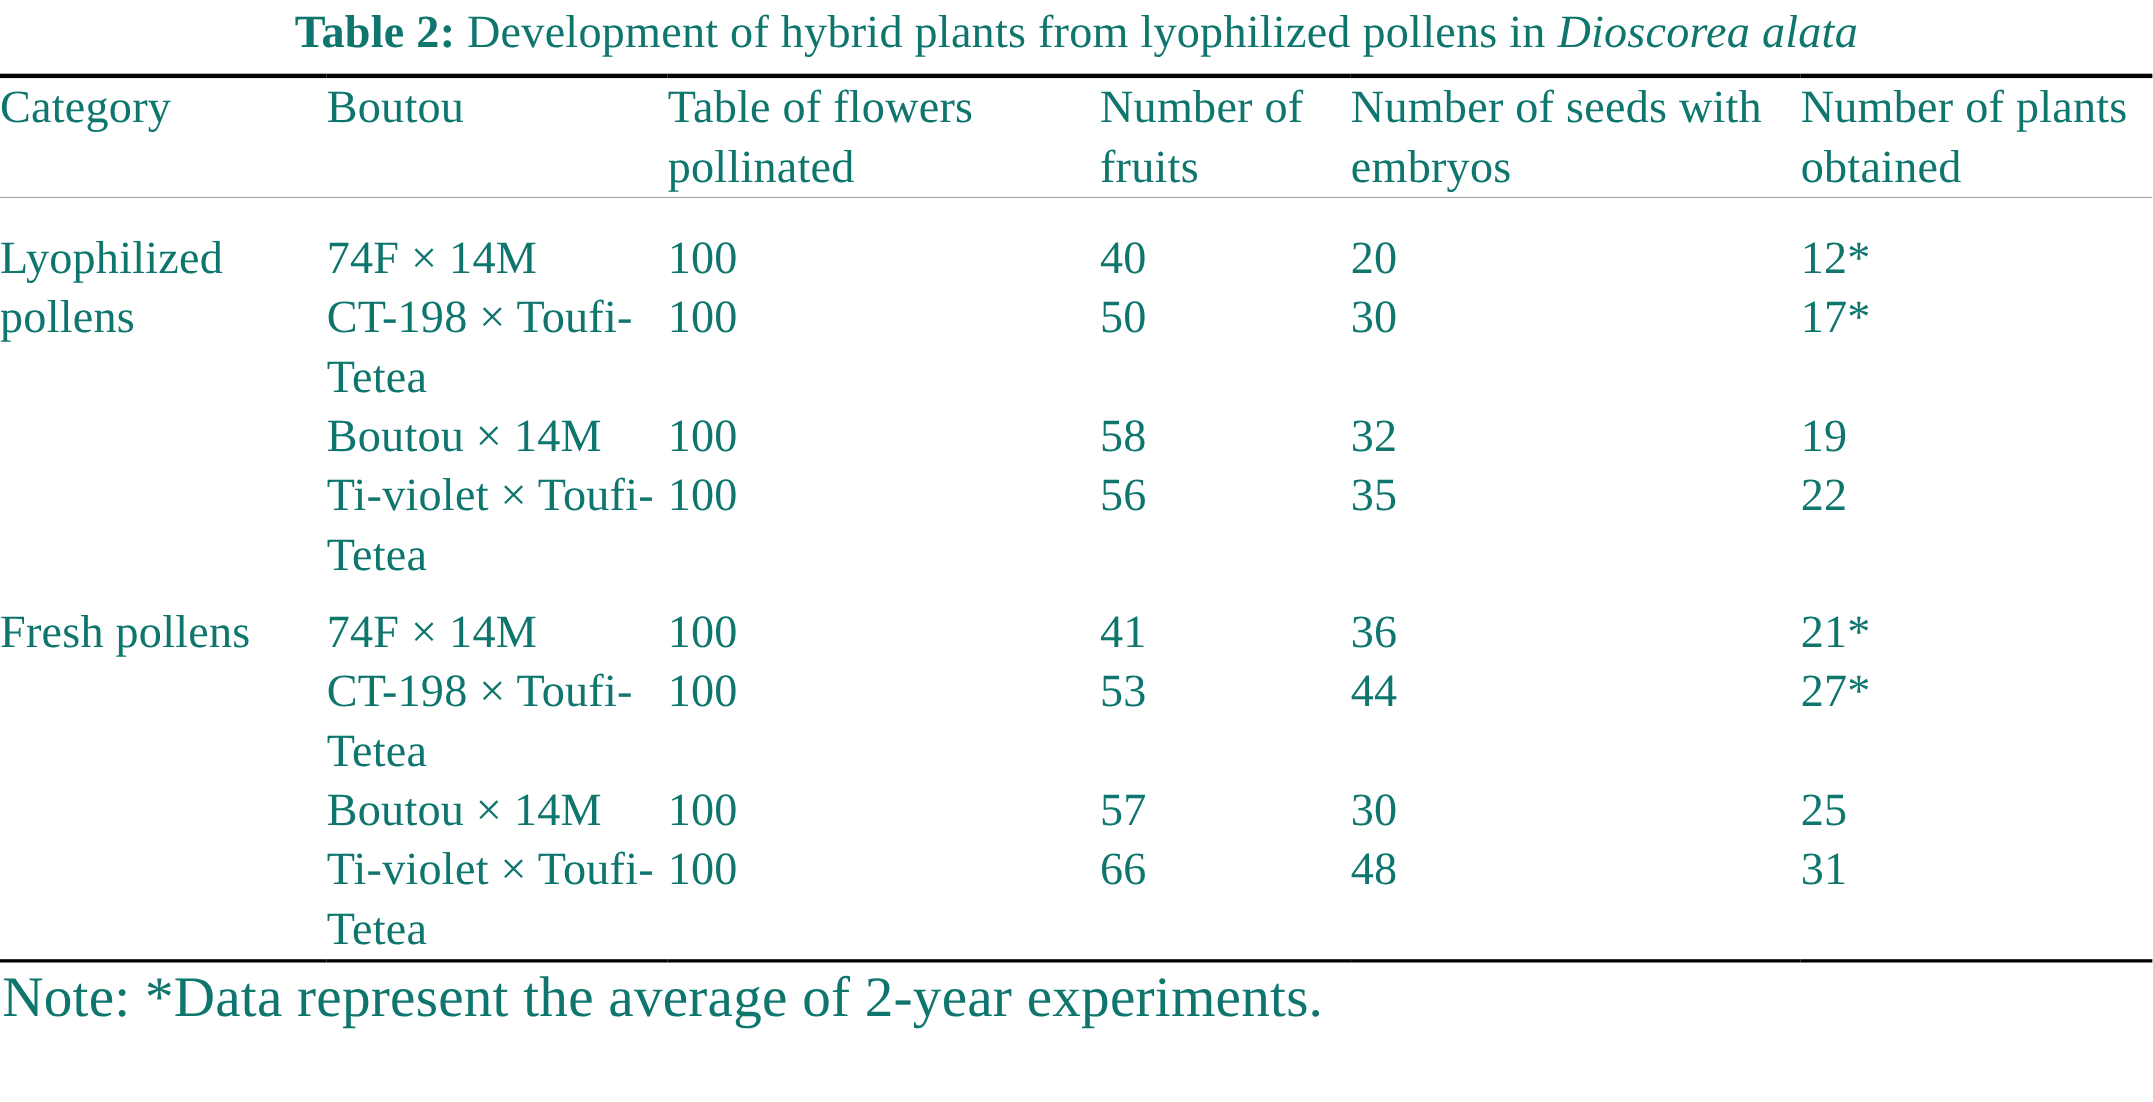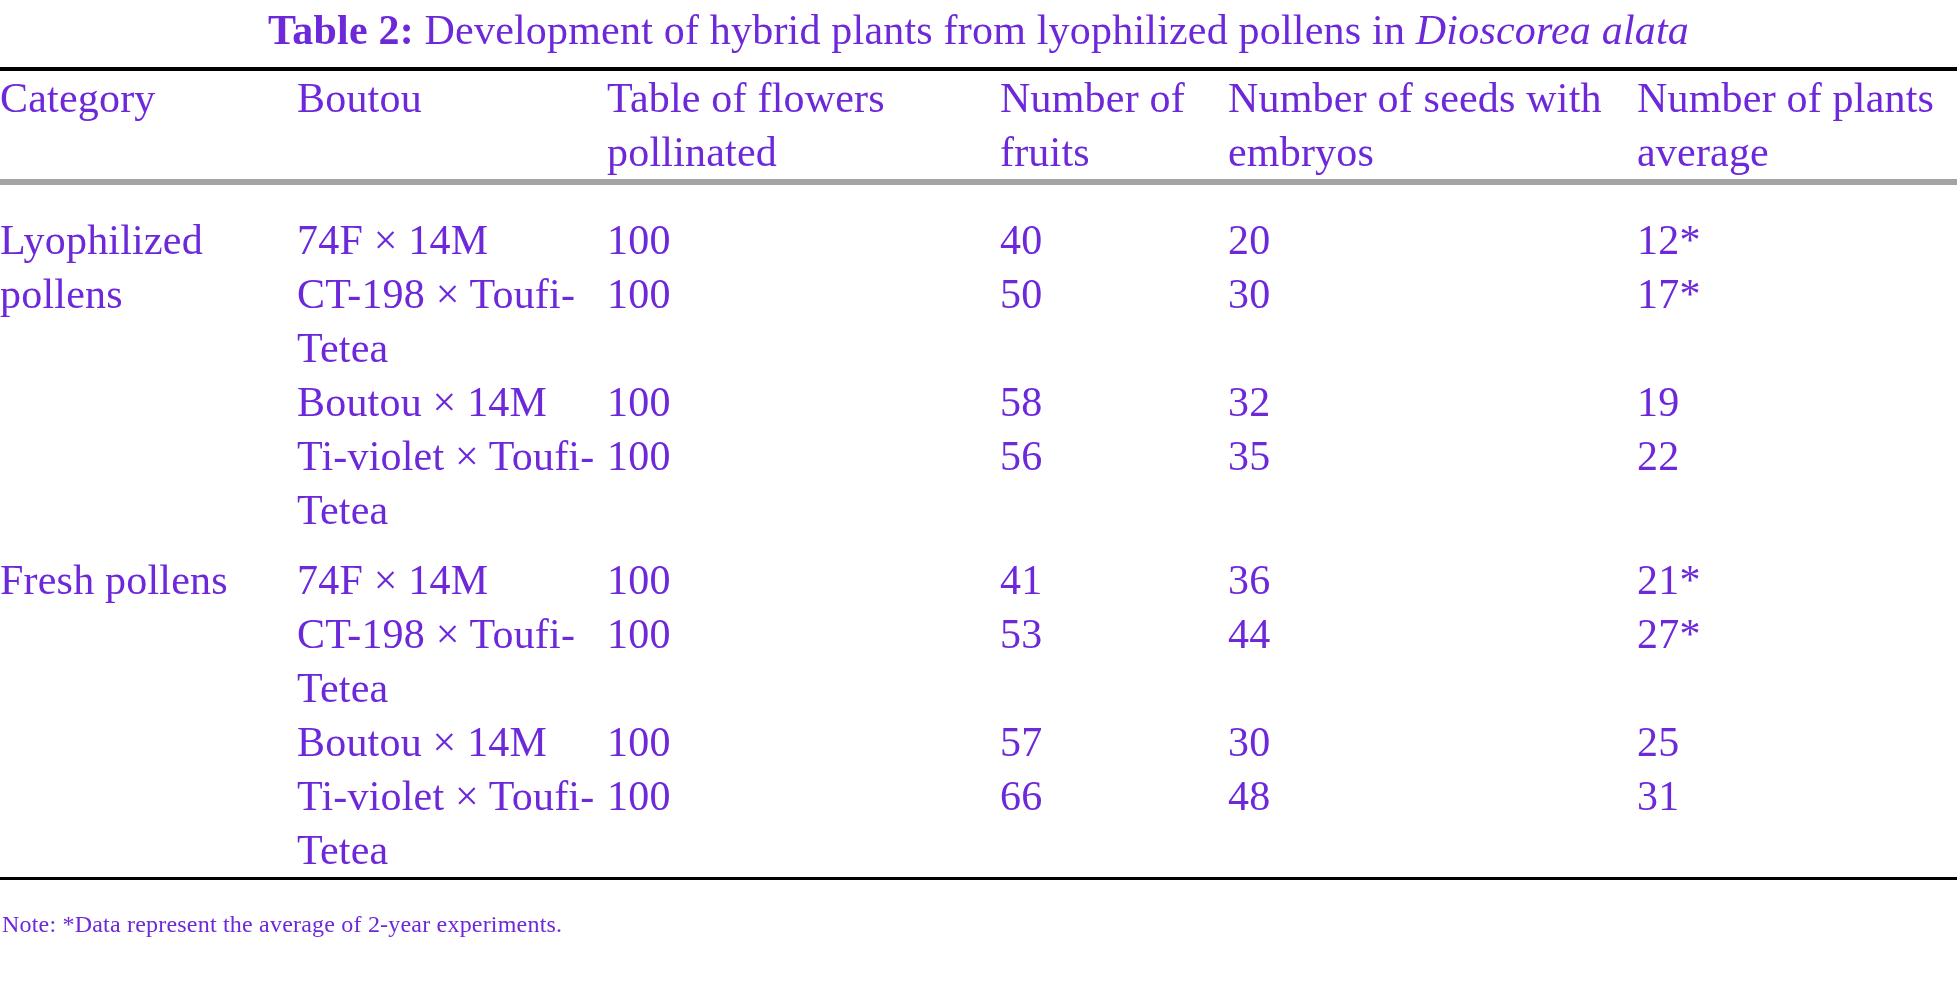--- a/index.html
+++ b/index.html
@@ -2,21 +2,21 @@
 <html><head>
 <meta charset="utf-8">
 <style>
   * { margin: 0; padding: 0; box-sizing: border-box; }
   html, body { background: #ffffff; }
   .page {
     position: relative;
     width: 1957px;
     height: 1002px;
     background: #ffffff;
-    color: #6d28d9;
+    color: #0f766e;
     font-family: "Liberation Serif", "DejaVu Serif", serif;
     overflow: hidden;
   }
   .caption {
     text-align: center;
     font-size: 42px;
     line-height: 56px;
     letter-spacing: 0.2px;
     padding-top: 2px;
     white-space: nowrap;
@@ -35,35 +35,35 @@
     line-height: 54px;
     letter-spacing: 0.2px;
   }
   table.data th, table.data td {
     vertical-align: top;
     text-align: left;
     font-weight: normal;
     padding: 0;
   }
   thead th {
-    border-bottom: 6px solid #a3a3a3;
+    border-bottom: 1px solid #a3a3a3;
     padding-top: 14px;
     padding-bottom: 6px;
   }
   th.c1, td.c1 { padding-left: 28px; }
   th.c5, td.c5 { padding-right: 65px; }
   tbody td { padding-top: 10px; }
   tbody tr.row-first td { padding-top: 28px; }
   tbody tr.row-group td { padding-top: 16px; }
 
   .note {
-    font-size: 24px;
+    font-size: 52px;
     line-height: 52px;
     letter-spacing: 0.2px;
-    padding: 18px 0 0 2px;
+    padding: 7px 0 0 2px;
   }
 </style>
 </head>
 <body>
 
 <div class="page">
 
   <div class="caption">
     <span class="bold">Table 2:</span><span> Development of hybrid plants from lyophilized pollens in </span><span class="italic">Dioscorea alata</span>
   </div>
@@ -77,21 +77,21 @@
       <col style="width:409px">
       <col style="width:320px">
     </colgroup>
     <thead>
       <tr>
         <th class="c1">Category</th>
         <th class="c2">Boutou</th>
         <th class="c3">Table of flowers pollinated</th>
         <th class="c4">Number of fruits</th>
         <th class="c5">Number of seeds with embryos</th>
-        <th class="c6">Number of plants average</th>
+        <th class="c6">Number of plants obtained</th>
       </tr>
     </thead>
     <tbody>
       <tr class="row-first">
         <td class="c1" rowspan="4">Lyophilized pollens</td>
         <td class="c2">74F × 14M</td>
         <td class="c3">100</td>
         <td class="c4">40</td>
         <td class="c5">20</td>
         <td class="c6">12*</td>

